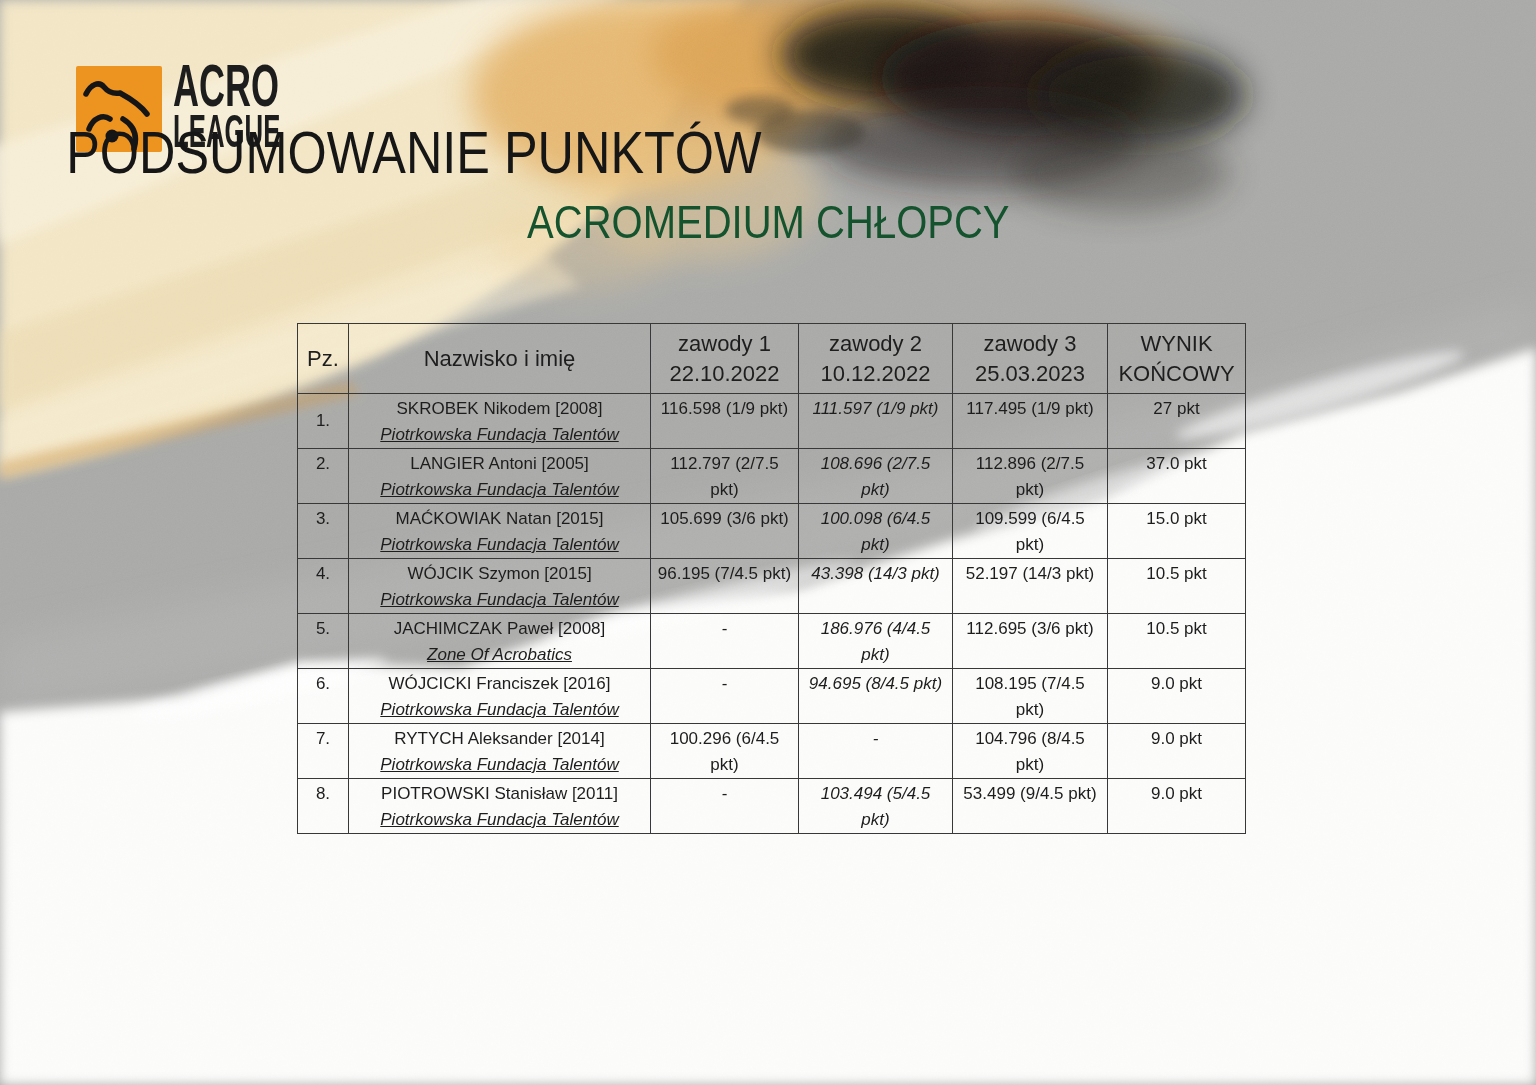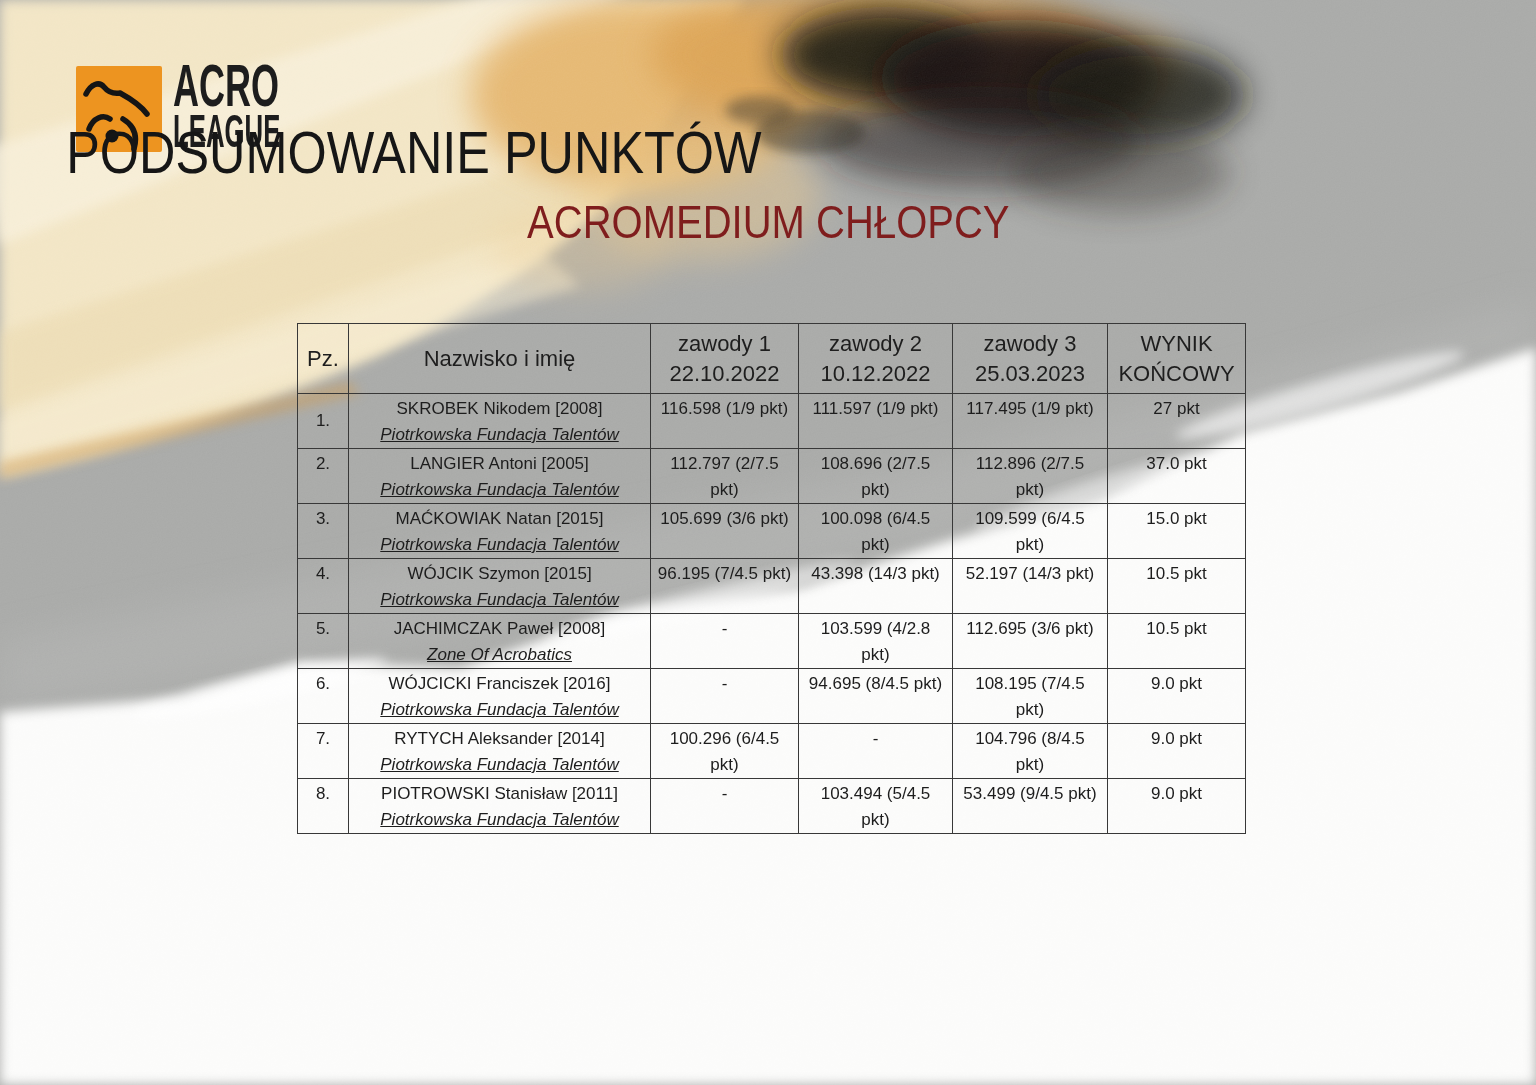--- a/index.html
+++ b/index.html
@@ -35,21 +35,21 @@
     color:#1D1D1D;white-space:nowrap;
   }
   
   .title{
     position:absolute;left:0;top:121px;width:100%;
     font-size:60px;line-height:63px;font-weight:400;color:#161616;
   }
   .title>span{display:inline-block;transform:scaleX(0.84);white-space:nowrap;}
   .subtitle{
     position:absolute;left:0;top:197px;width:100%;text-align:center;
-    font-size:46px;line-height:50px;font-weight:400;color:#7f1d1d;
+    font-size:46px;line-height:50px;font-weight:400;color:#14532d;
   }
   .subtitle>span{display:inline-block;transform:scaleX(0.87);white-space:nowrap;}
   
   table.results{
     position:absolute;left:297px;top:323px;width:948px;
     border-collapse:collapse;table-layout:fixed;
   }
   .results th,.results td{
     border:1.5px solid var(--table-border);
     background:transparent;font-weight:400;
@@ -62,21 +62,21 @@
   .results tbody tr{height:54px;}
   .results tbody td{
     vertical-align:top;text-align:center;
     font-size:17px;line-height:26px;padding:2px 6px 0;color:#1D1D1D;
   }
   .results td.rank{padding:2px 2px 0;}
   .results td.rank.mid{vertical-align:middle;padding:0 2px;}
   .results td.name{padding:2px 4px 0;}
   .results td .club{font-style:italic;text-decoration:underline;}
   .results td.e1{padding:2px 5px 0;}
-  .results td.e2{padding:2px 8px 0;}
+  .results td.e2{padding:2px 8px 0;font-style:italic;}
   .results td.e3{padding:2px 9px 0;}
   .results td.res{padding:2px 6px 0;}
 </style>
 </head>
 <body>
 
 <div class="page">
 
   <svg class="bg" viewBox="0 0 1536 1085" preserveAspectRatio="none" aria-hidden="true">
     <defs>
@@ -224,21 +224,21 @@
         <td class="e3">52.197 (14/3 pkt)</td>
         <td class="res">10.5 pkt</td>
       </tr>
       <tr>
         <td class="rank">5.</td>
         <td class="name">
           <div class="athlete">JACHIMCZAK Paweł [2008]</div>
           <div class="club">Zone Of Acrobatics</div>
         </td>
         <td class="e1">-</td>
-        <td class="e2">103.599 (4/2.8 pkt)</td>
+        <td class="e2">186.976 (4/4.5 pkt)</td>
         <td class="e3">112.695 (3/6 pkt)</td>
         <td class="res">10.5 pkt</td>
       </tr>
       <tr>
         <td class="rank">6.</td>
         <td class="name">
           <div class="athlete">WÓJCICKI Franciszek [2016]</div>
           <div class="club">Piotrkowska Fundacja Talentów</div>
         </td>
         <td class="e1">-</td>

